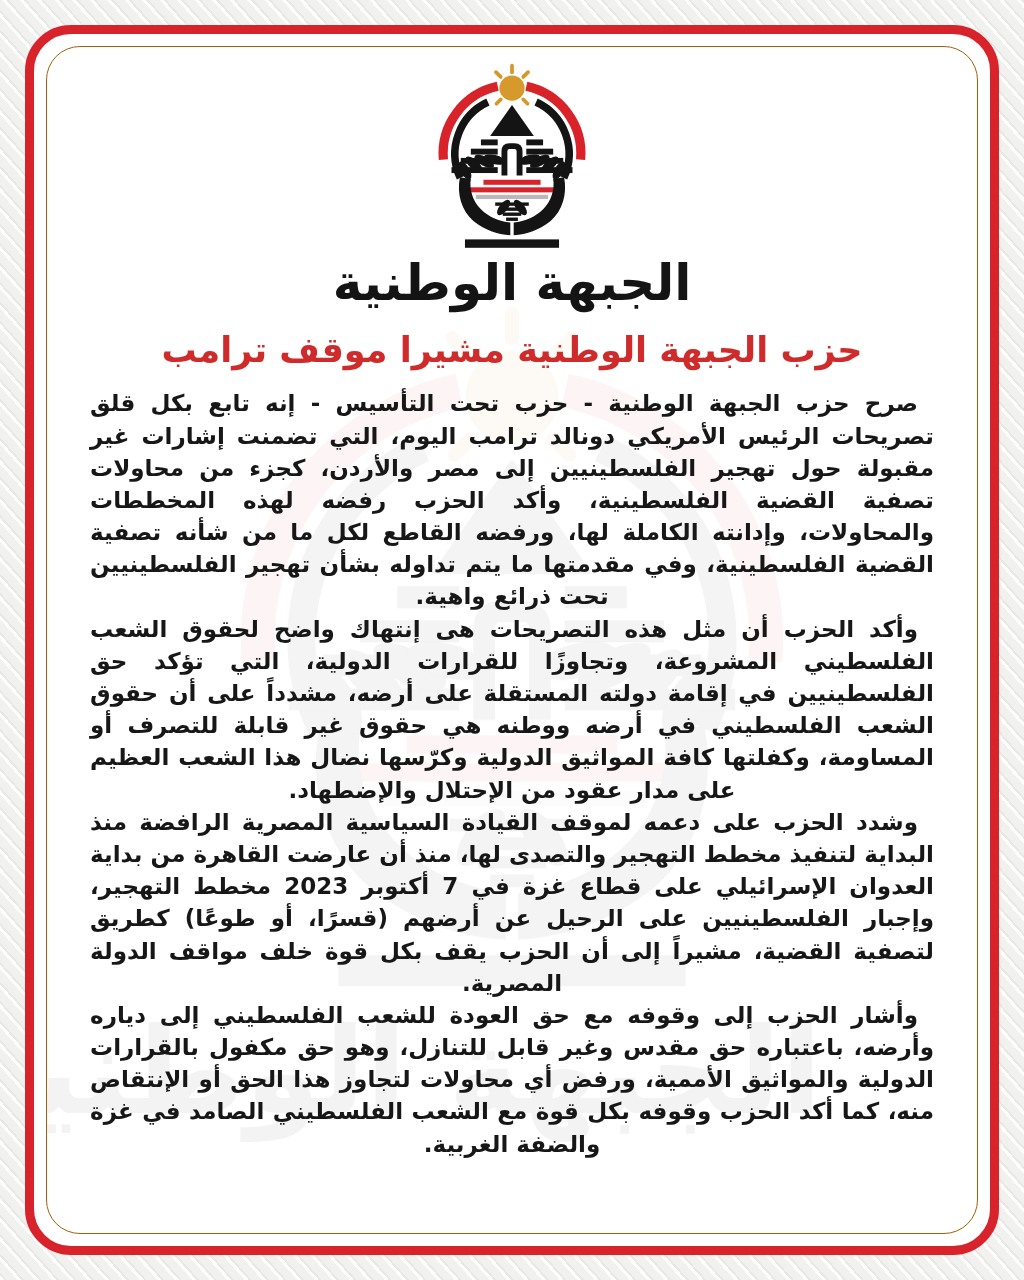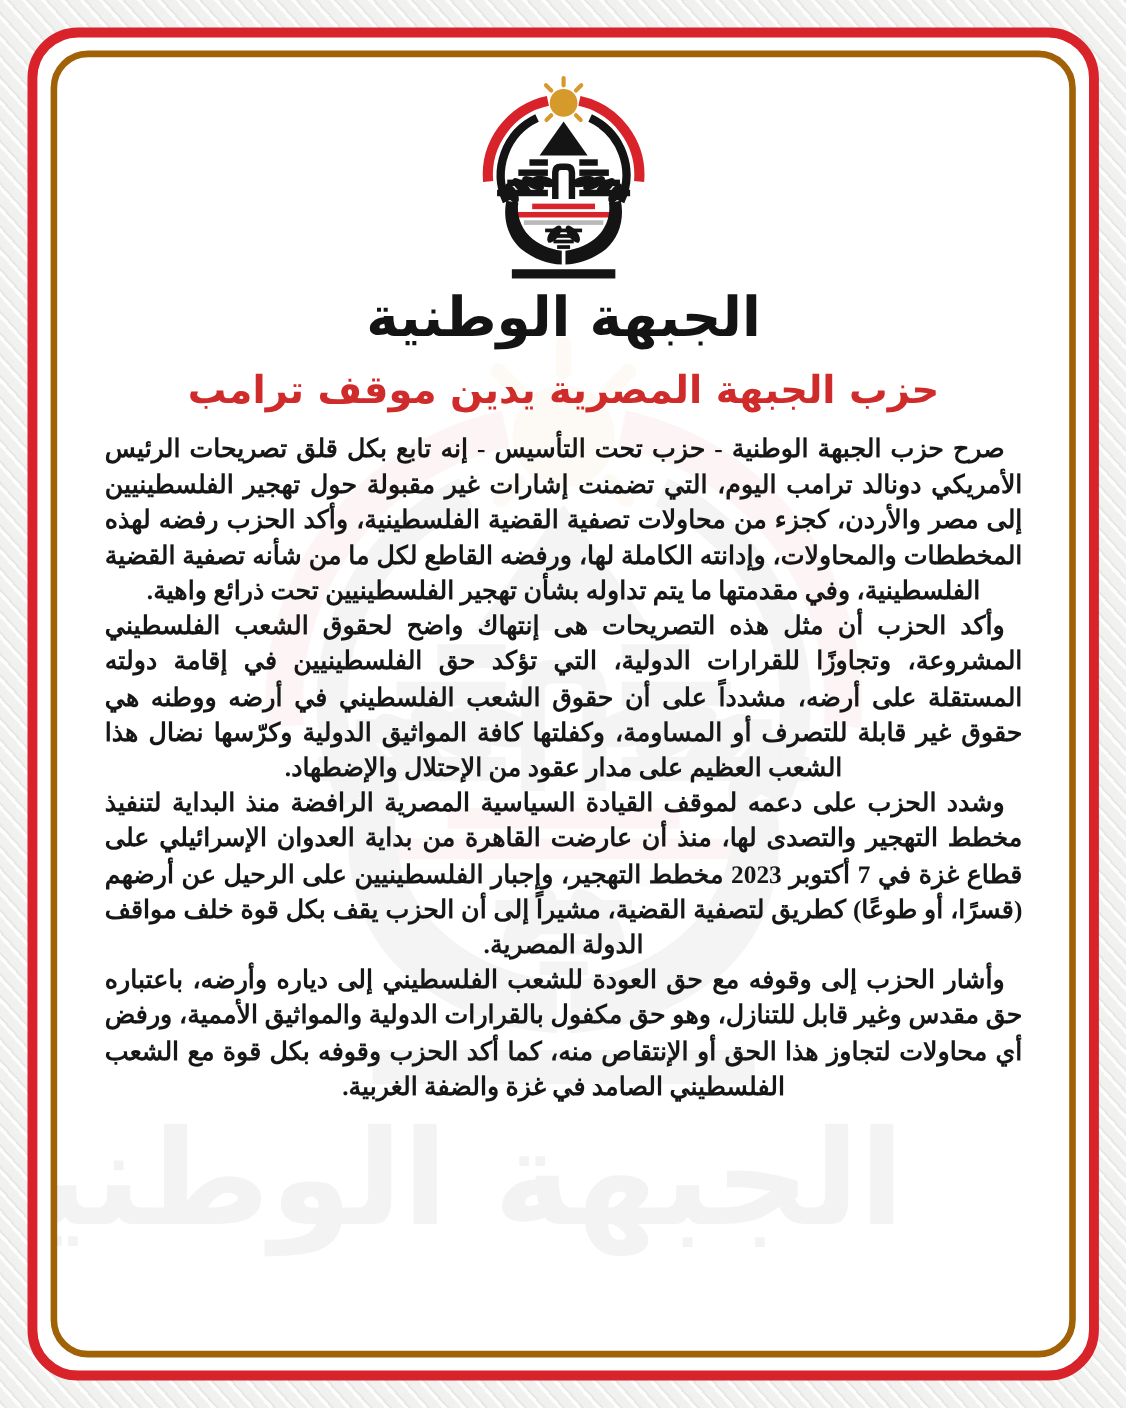--- a/index.html
+++ b/index.html
@@ -18,21 +18,21 @@
   }
   .card{
     position:absolute;left:25px;top:25px;right:25px;bottom:25px;
     background:#ffffff;
     border:9px solid #d8232a;
     border-radius:46px;
     box-sizing:border-box;
   }
   .inner-frame{
     position:absolute;left:12px;top:12px;right:12px;bottom:12px;
-    border:6px solid #a16207;
+    border:1px solid #a16207;
     border-radius:34px;
     box-sizing:border-box;
     overflow:hidden;
     direction:rtl;
     text-align:center;
     padding:16px 30px 10px;
   }
   .watermark{
     position:absolute;left:50%;top:57%;
     transform:translate(-50%,-50%);
@@ -50,21 +50,21 @@
     margin:16px auto 0;
     color:#cf2b2b;font-weight:bold;
     font-size:35px;line-height:1.42;
   }
   .body-text{
     margin:12px auto 0;width:97%;
     color:#171717;font-weight:bold;
     font-size:23px;line-height:1.40;
     text-align:justify;text-align-last:center;
   }
-  .body-text p{margin:0;text-indent:16px;font-family:Liberation Serif, serif;}
+  .body-text p{margin:0;text-indent:16px;}
 </style>
 </head>
 <body>
 
 <div class="page">
   <div class="card">
     <div class="inner-frame">
 
       <div class="logo-block">
         <svg class="emblem-svg" viewBox="0 0 200 224" aria-hidden="true">
@@ -138,21 +138,21 @@
       </div>
 
       <div class="watermark" aria-hidden="true">
         <svg viewBox="0 0 200 224" style="width:100%;height:auto;">
             <use href="#emblem-g"></use>
           </svg>
         <div class="wm-text">الجبهة الوطنية</div>
       </div>
 
       <div class="headline">
-        <div>حزب الجبهة المصرية يدين موقف ترامب</div>
+        <div>حزب الجبهة الوطنية مشيرا موقف ترامب</div>
       </div>
 
       <div class="body-text">
         <p>صرح حزب الجبهة الوطنية - حزب تحت التأسيس - إنه تابع بكل قلق تصريحات الرئيس الأمريكي دونالد ترامب اليوم، التي تضمنت إشارات غير مقبولة حول تهجير الفلسطينيين إلى مصر والأردن، كجزء من محاولات تصفية القضية الفلسطينية، وأكد الحزب رفضه لهذه المخططات والمحاولات، وإدانته الكاملة لها، ورفضه القاطع لكل ما من شأنه تصفية القضية الفلسطينية، وفي مقدمتها ما يتم تداوله بشأن تهجير الفلسطينيين تحت ذرائع واهية.</p>
         <p>وأكد الحزب أن مثل هذه التصريحات هى إنتهاك واضح لحقوق الشعب الفلسطيني المشروعة، وتجاوزًا للقرارات الدولية، التي تؤكد حق الفلسطينيين في إقامة دولته المستقلة على أرضه، مشدداً على أن حقوق الشعب الفلسطيني في أرضه ووطنه هي حقوق غير قابلة للتصرف أو المساومة، وكفلتها كافة المواثيق الدولية وكرّسها نضال هذا الشعب العظيم على مدار عقود من الإحتلال والإضطهاد.</p>
         <p>وشدد الحزب على دعمه لموقف القيادة السياسية المصرية الرافضة منذ البداية لتنفيذ مخطط التهجير والتصدى لها، منذ أن عارضت القاهرة من بداية العدوان الإسرائيلي على قطاع غزة في 7 أكتوبر 2023 مخطط التهجير، وإجبار الفلسطينيين على الرحيل عن أرضهم (قسرًا، أو طوعًا) كطريق لتصفية القضية، مشيراً إلى أن الحزب يقف بكل قوة خلف مواقف الدولة المصرية.</p>
         <p>وأشار الحزب إلى وقوفه مع حق العودة للشعب الفلسطيني إلى دياره وأرضه، باعتباره حق مقدس وغير قابل للتنازل، وهو حق مكفول بالقرارات الدولية والمواثيق الأممية، ورفض أي محاولات لتجاوز هذا الحق أو الإنتقاص منه، كما أكد الحزب وقوفه بكل قوة مع الشعب الفلسطيني الصامد في غزة والضفة الغربية.</p>
 
       </div>
 

